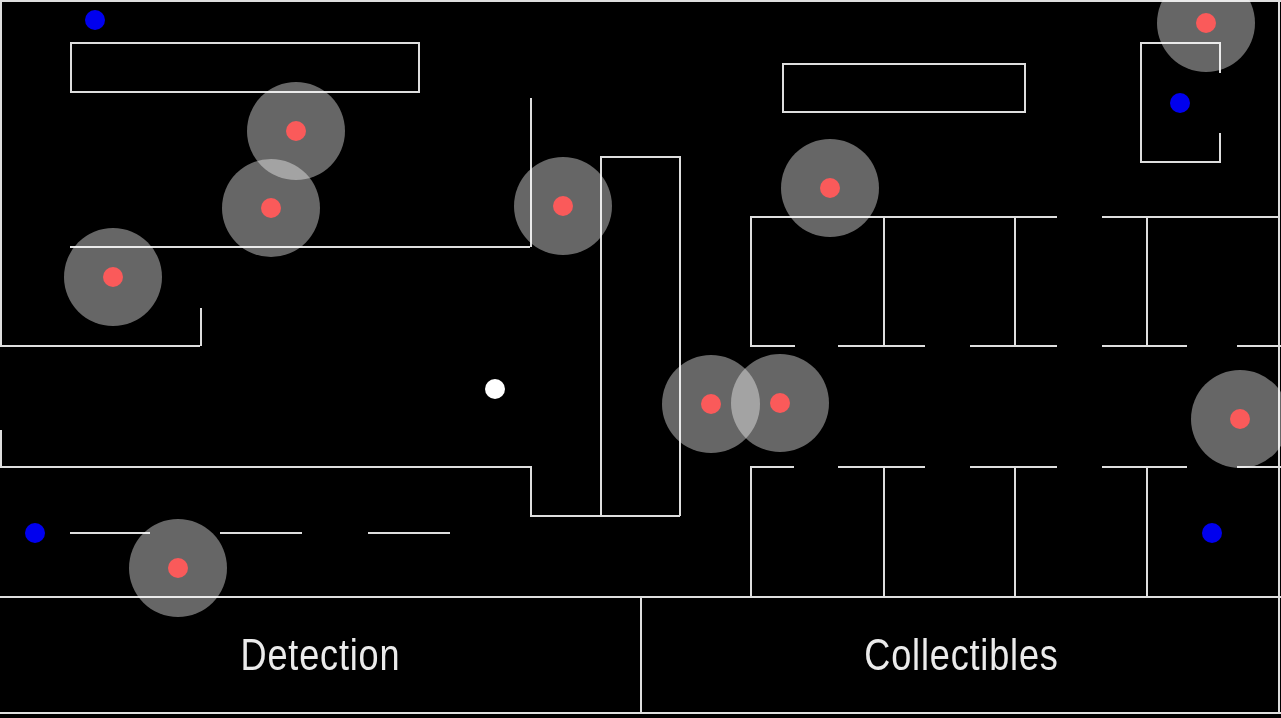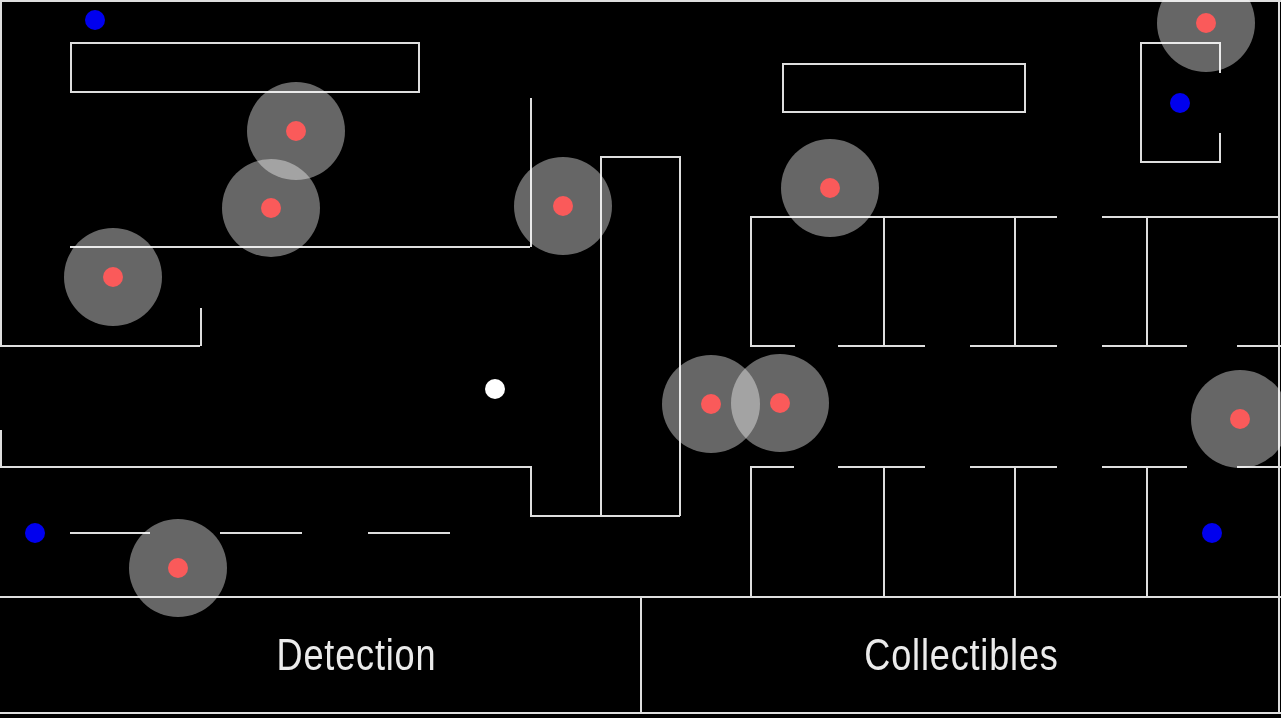--- a/index.html
+++ b/index.html
@@ -7,21 +7,21 @@
   .wall{position:absolute;}
   .halo{position:absolute;border-radius:50%;}
   .dot{position:absolute;border-radius:50%;}
   .panel{position:absolute;display:flex;align-items:center;justify-content:center;}
   .panel-label{font-weight:200;transform:scaleX(0.82);letter-spacing:1px;white-space:nowrap;}
 </style>
 </head>
 <body>
 
 <div id="stage" style="width: 1281px; height: 718px; background: rgb(0, 0, 0);">
-  <div class="panel" id="panel-left" style="left: 0px; top: 598px; width: 640px; height: 114px; z-index: 4; padding-left: 36px;">
+  <div class="panel" id="panel-left" style="left: 0px; top: 598px; width: 640px; height: 114px; z-index: 4;">
     <span class="panel-label" style="color: rgb(235, 235, 235); font-size: 44px;">Detection</span>
   </div>
   <div class="panel" id="panel-right" style="left: 642px; top: 598px; width: 639px; height: 114px; z-index: 4;">
     <span class="panel-label" style="color: rgb(235, 235, 235); font-size: 44px;">Collectibles</span>
   </div>
 <div class="wall" style="left: 0px; top: 0px; width: 1281px; height: 2px; background: rgb(222, 222, 222); z-index: 1;"></div>
     <div class="wall" style="left: 0px; top: 712px; width: 1281px; height: 2px; background: rgb(222, 222, 222); z-index: 1;"></div>
     <div class="wall" style="left: 0px; top: 596px; width: 1281px; height: 2px; background: rgb(222, 222, 222); z-index: 1;"></div>
     <div class="wall" style="left: 70px; top: 42px; width: 350px; height: 2px; background: rgb(222, 222, 222); z-index: 1;"></div>
     <div class="wall" style="left: 70px; top: 91px; width: 350px; height: 2px; background: rgb(222, 222, 222); z-index: 1;"></div>

